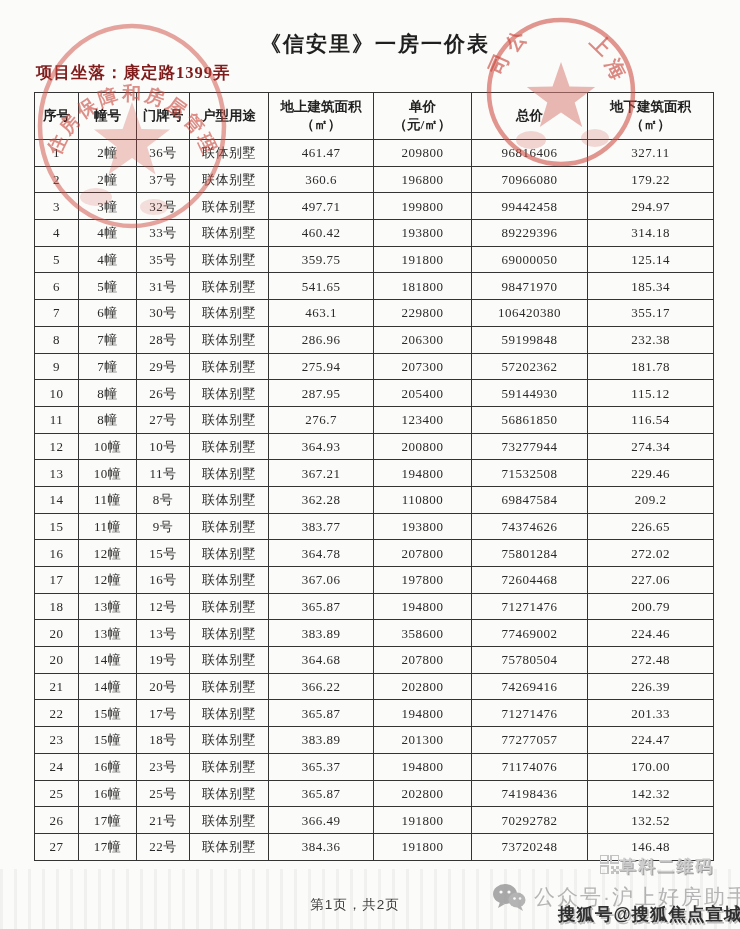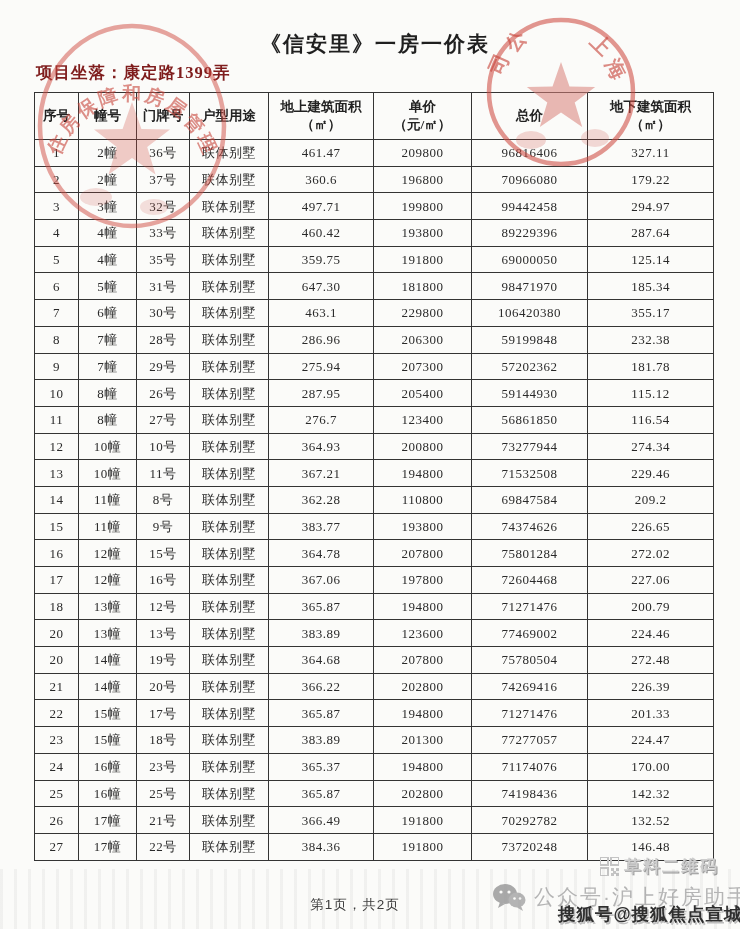--- a/index.html
+++ b/index.html
@@ -41,21 +41,21 @@
     position:absolute;top:896px;left:0;width:740px;text-align:center;
     transform:translateX(-15px);
     font-size:13.5px;color:#3a3a3a;letter-spacing:1px;
     font-family:"Liberation Sans","DejaVu Sans",sans-serif;
   }
   .stamp{position:absolute;pointer-events:none;}
   .stamp-left{top:12px;left:26px;width:212px;height:224px;}
   .stamp-right{top:8px;left:483px;width:160px;height:166px;}
   .wm{position:absolute;font-family:"Liberation Sans","DejaVu Sans",sans-serif;white-space:nowrap;}
   .wm-qr{
-    top:855px;left:600px;display:flex;align-items:center;gap:5px;
+    top:855px;left:600px;display:flex;align-items:flex-start;
     font-size:17px;font-weight:bold;color:#cdcdcd;
     text-shadow:1px 1px 0 #9a9a9a;letter-spacing:2px;
   }
   .wm-wechat{
     top:883px;left:492px;display:flex;align-items:center;gap:8px;
     font-size:21px;color:#b5b5b5;letter-spacing:2px;
   }
   .wm-sohu{
     top:902px;left:558px;
     font-size:17.5px;font-weight:bold;color:#2e2e2e;
@@ -129,38 +129,38 @@
           <td>294.97</td>
         </tr>
         <tr>
           <td>4</td>
           <td>4幢</td>
           <td>33号</td>
           <td>联体别墅</td>
           <td>460.42</td>
           <td>193800</td>
           <td>89229396</td>
-          <td>287.64</td>
+          <td>314.18</td>
         </tr>
         <tr>
           <td>5</td>
           <td>4幢</td>
           <td>35号</td>
           <td>联体别墅</td>
           <td>359.75</td>
           <td>191800</td>
           <td>69000050</td>
           <td>125.14</td>
         </tr>
         <tr>
           <td>6</td>
           <td>5幢</td>
           <td>31号</td>
           <td>联体别墅</td>
-          <td>647.30</td>
+          <td>541.65</td>
           <td>181800</td>
           <td>98471970</td>
           <td>185.34</td>
         </tr>
         <tr>
           <td>7</td>
           <td>6幢</td>
           <td>30号</td>
           <td>联体别墅</td>
           <td>463.1</td>
@@ -277,21 +277,21 @@
           <td>194800</td>
           <td>71271476</td>
           <td>200.79</td>
         </tr>
         <tr>
           <td>20</td>
           <td>13幢</td>
           <td>13号</td>
           <td>联体别墅</td>
           <td>383.89</td>
-          <td>123600</td>
+          <td>358600</td>
           <td>77469002</td>
           <td>224.46</td>
         </tr>
         <tr>
           <td>20</td>
           <td>14幢</td>
           <td>19号</td>
           <td>联体别墅</td>
           <td>364.68</td>
           <td>207800</td>

